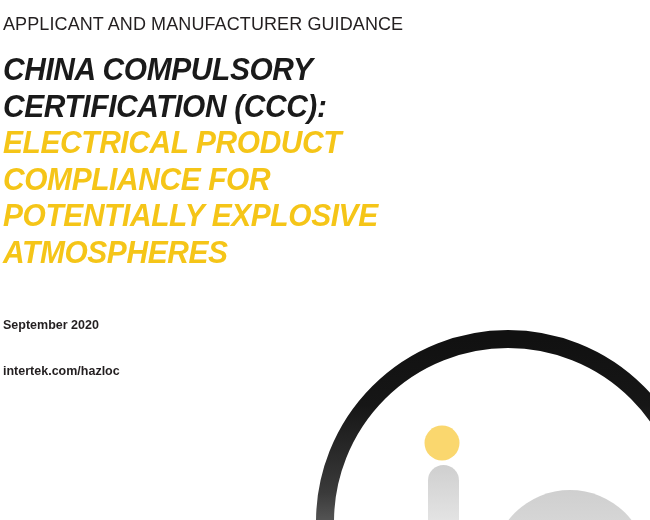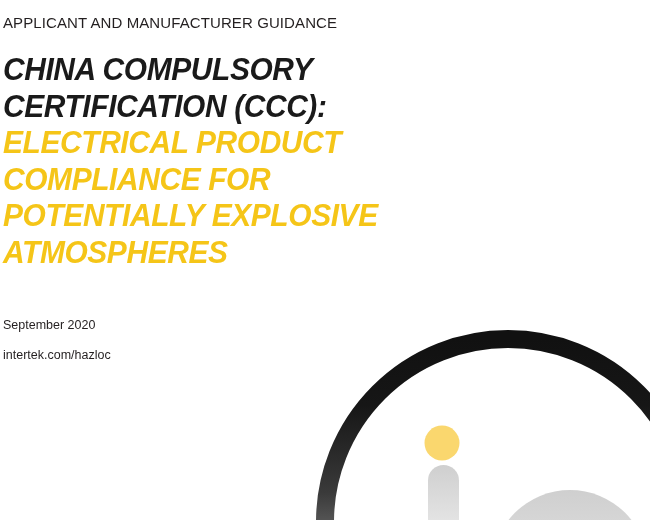--- a/index.html
+++ b/index.html
@@ -37,21 +37,21 @@
     left: 0;
     top: 0;
     width: 650px;
     height: 520px;
   }
 
   .eyebrow {
     position: absolute;
     left: 3px;
     top: 14px;
-    font-size: 15px;
+    font-size: 18px;
     font-weight: 400;
     letter-spacing: 0.1px;
     color: #231f20;
     white-space: nowrap;
   }
 
   .title-block {
     position: absolute;
     left: 3px;
     top: 52px;
@@ -69,26 +69,26 @@
     transform-origin: left center;
   }
   .title-line.black { color: #1a1a1a; }
   .title-line.yellow { color: #F5C518; }
 
   .meta {
     position: absolute;
     left: 3px;
     top: 318px;
     font-size: 12.5px;
-    font-weight: 400;
+    font-weight: 700;
     color: #231f20;
     white-space: nowrap;
   }
   .meta.url {
-    top: 348px;
+    top: 364px;
   }
 </style>
 </head>
 <body>
 
 <div class="cover">
 
   <svg class="logo-watermark" viewBox="0 0 650 520" aria-hidden="true">
     <defs>
       <linearGradient id="arcFade" x1="0" y1="0" x2="0" y2="1">

